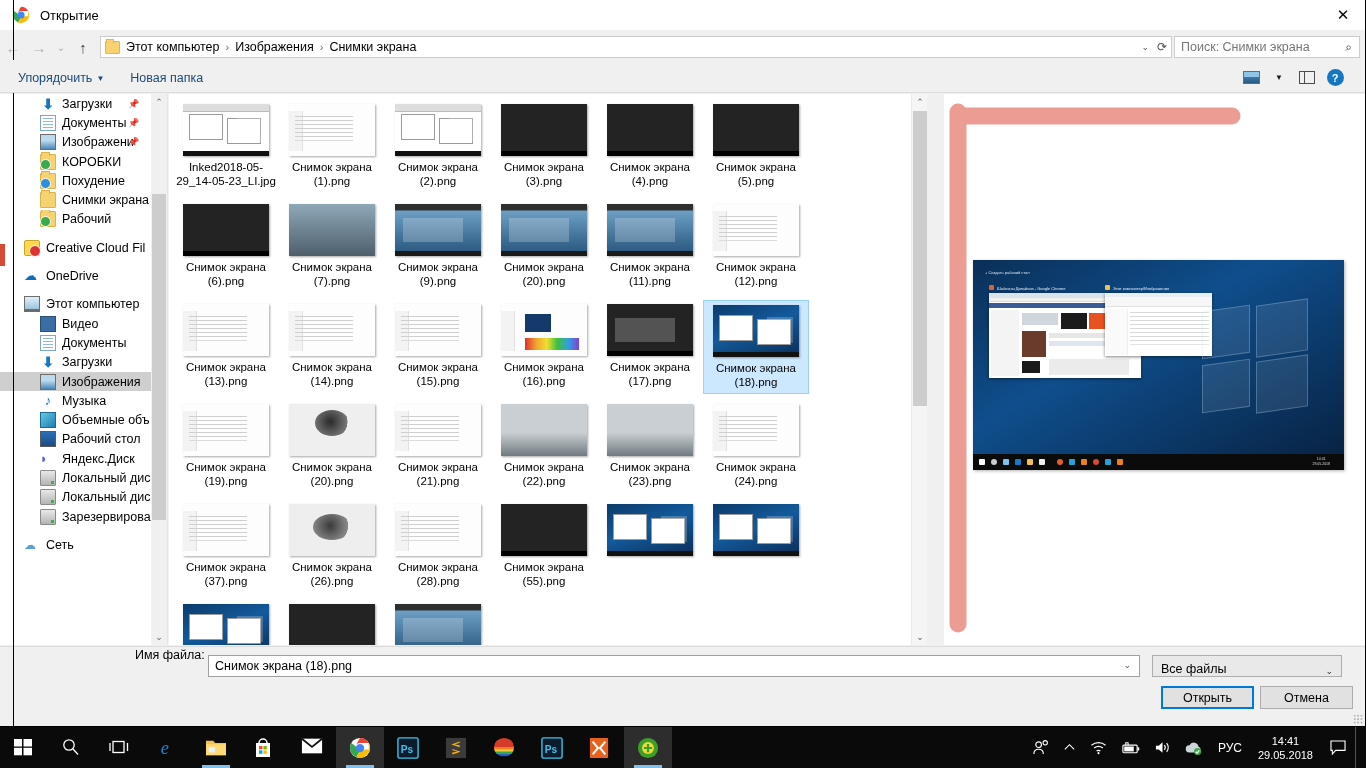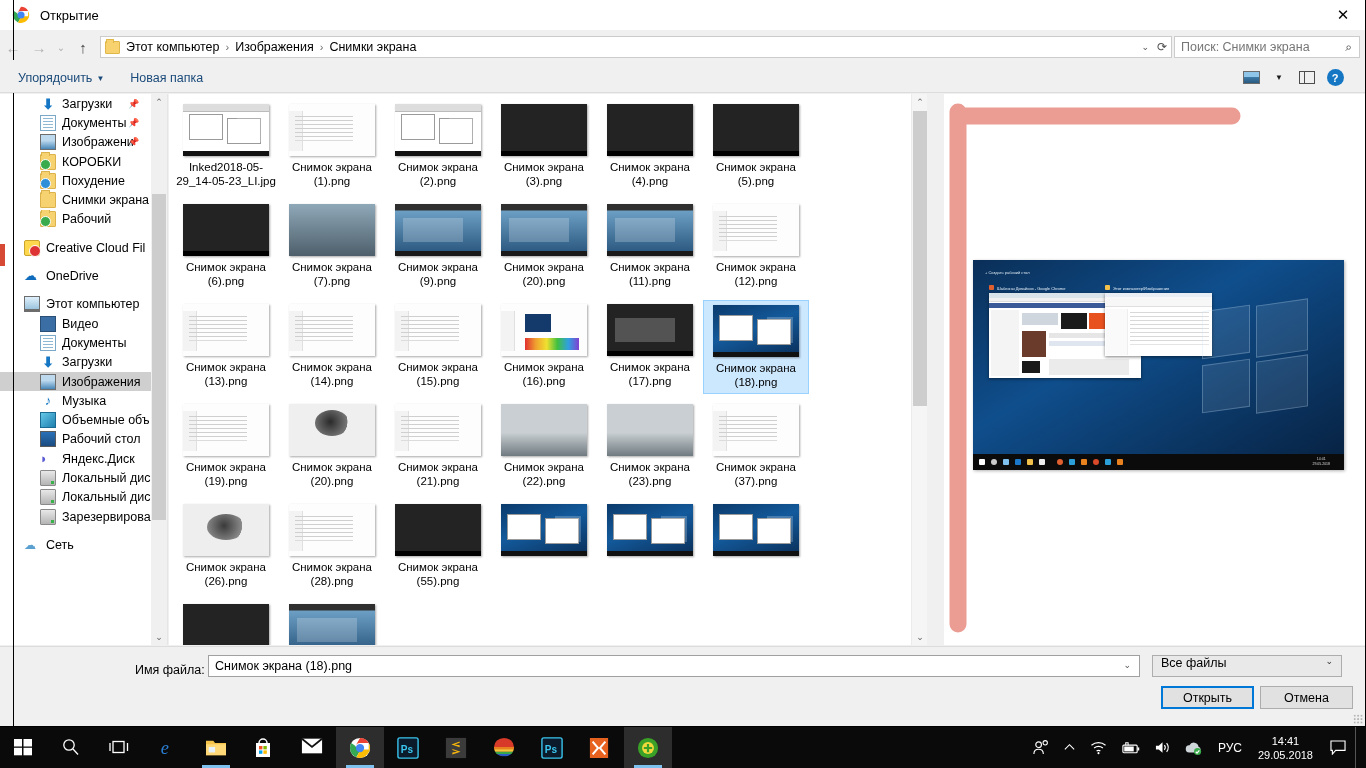--- a/index.html
+++ b/index.html
@@ -223,31 +223,31 @@
   .pv-tb-ico{ position:absolute; top:5px; width:6px; height:6px; border-radius:1px; }
   #pv-clock{ position:absolute; right:14px; top:3px; font-size:3.5px; color:#ddd; text-align:center; line-height:4.5px;}
   
   #annot{ position:absolute; left:0; top:0; width:421px; height:551px; pointer-events:none;}
 
   
   #bottombar {
     position:absolute; left:0; top:646px; width:1366px; height:81px;
     background:#f0f0f0; border-top:1px solid #dcdcdc;
   }
-  #fname-label { position:absolute; left:135px; top:16px; font-size:12.5px; }
+  #fname-label { position:absolute; left:135px; top:1px; font-size:12.5px; }
   #fname-input {
     position:absolute; left:208px; top:8px; width:932px; height:22px;
     background:#fff; border:1px solid #a0a0a0; padding:0 6px;
     font-family:"Liberation Sans", sans-serif; font-size:12.5px; color:#000; outline:none;
   }
   #fname-caret { position:absolute; right:8px; top:4px; font-size:9px; color:#555; }
   #filter {
     position:absolute; left:1152px; top:8px; width:190px; height:22px;
     background:#e9e9e9; border:1px solid #adadad;
-    display:flex; align-items:flex-start; padding:0 8px; font-size:12.5px;
+    display:flex; align-items:flex-end; padding:0 8px; font-size:12.5px;
   }
   #filter-caret { margin-left:auto; font-size:9px; color:#333; }
   .dlgbtn {
     position:absolute; top:39px; height:23px; width:93px;
     background:#e1e1e1; border:1px solid #adadad;
     display:flex; align-items:center; justify-content:center; font-size:12.5px;margin-left:9px;
   }
   #btn-open { left:1152px; border:2px solid #0078d7; background:#e1e1e1; }
   #btn-cancel { left:1251px; }
   #resize-grip { position:absolute; right:3px; bottom:3px; width:10px; height:10px;
@@ -574,20 +574,27 @@
           </div>
           <div class="tname">Снимок экрана (21).png</div>
         </div>
         <div class="tile">
           <div class="thumb t-road"></div>
           <div class="tname">Снимок экрана (22).png</div>
         </div>
         <div class="tile">
           <div class="thumb t-road"></div>
           <div class="tname">Снимок экрана (23).png</div>
+        </div>
+        <div class="tile">
+          <div class="thumb t-doc">
+            <span class="mini-side"></span>
+            <span class="mini-lines"></span>
+          </div>
+          <div class="tname">Снимок экрана (24).png</div>
         </div>
         <div class="tile">
           <div class="thumb t-doc">
             <span class="mini-side"></span>
             <span class="mini-lines"></span>
           </div>
           <div class="tname">Снимок экрана (37).png</div>
         </div>
         <div class="tile">
           <div class="thumb t-mon"></div>

